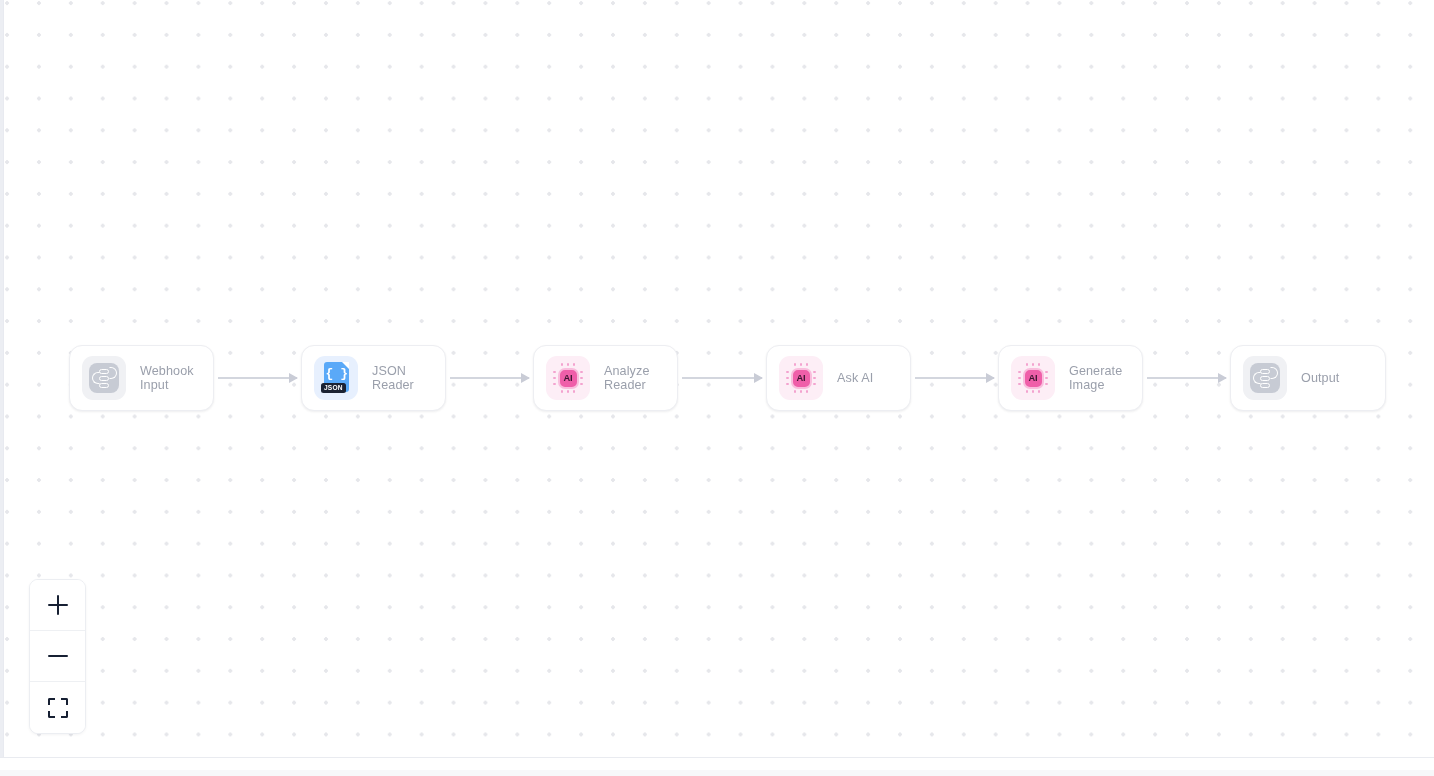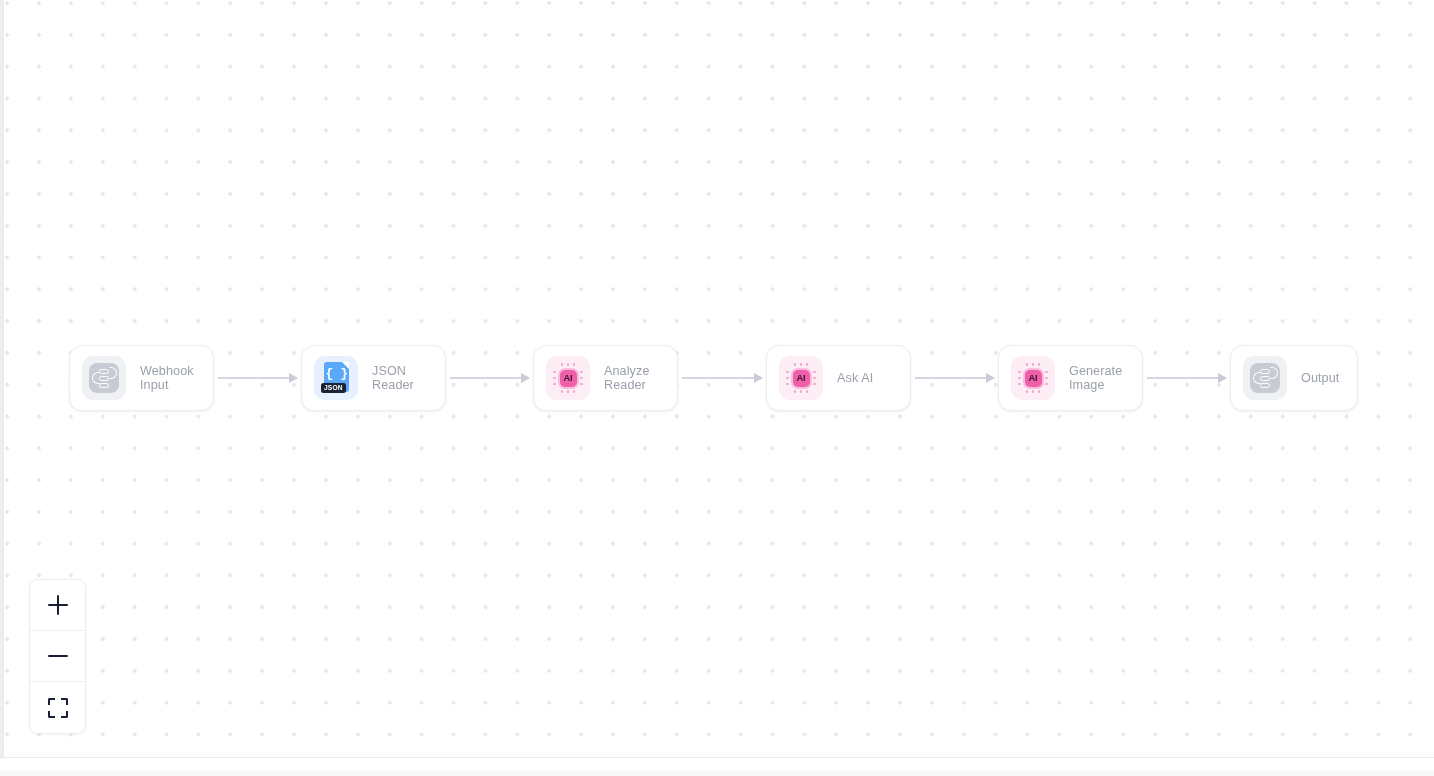--- a/index.html
+++ b/index.html
@@ -353,21 +353,21 @@
         <span class="tick t-v" style="top:8px;right:0;"></span>
         <span class="tick t-v" style="top:14px;right:0;"></span>
         <span class="tick t-v" style="top:20px;right:0;"></span>
         <span class="chip">AI</span>
       </div>
     </div>
     <div class="node-label">Generate
 Image</div>
   </div>
 
-  <div class="node" style="left:1230px;top:345px;width:128px;">
+  <div class="node" style="left:1230px;top:345px;width:156px;">
     <div class="node-icon-wrap gray">
       <div class="glyph-webhook">
         <span class="arcL"></span>
           <span class="arcR"></span>
         <span class="pill p1"></span>
           <span class="pill p2"></span>
           <span class="pill p3"></span>
       </div>
     </div>
     <div class="node-label">Output</div>

